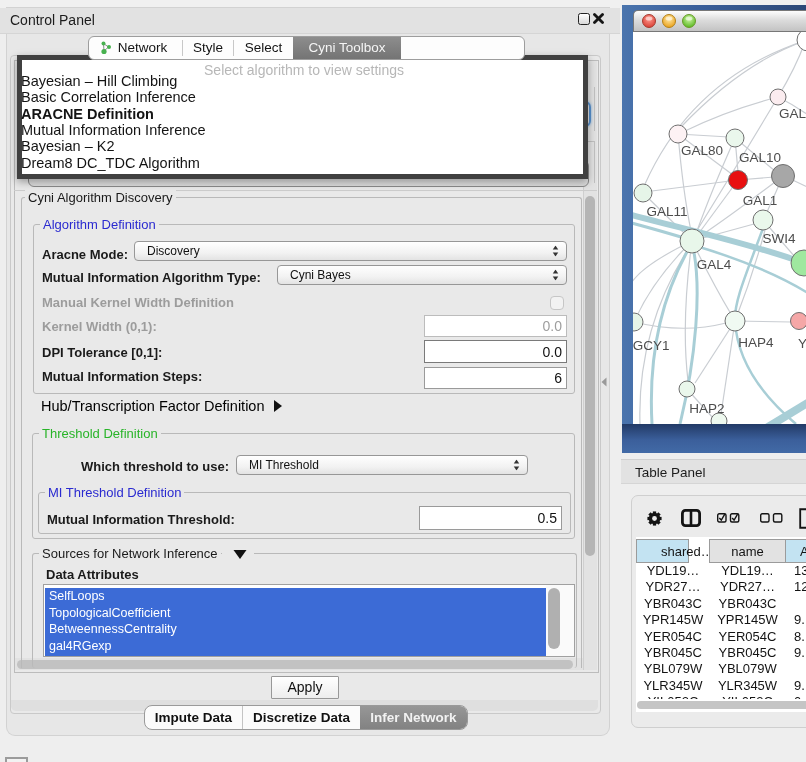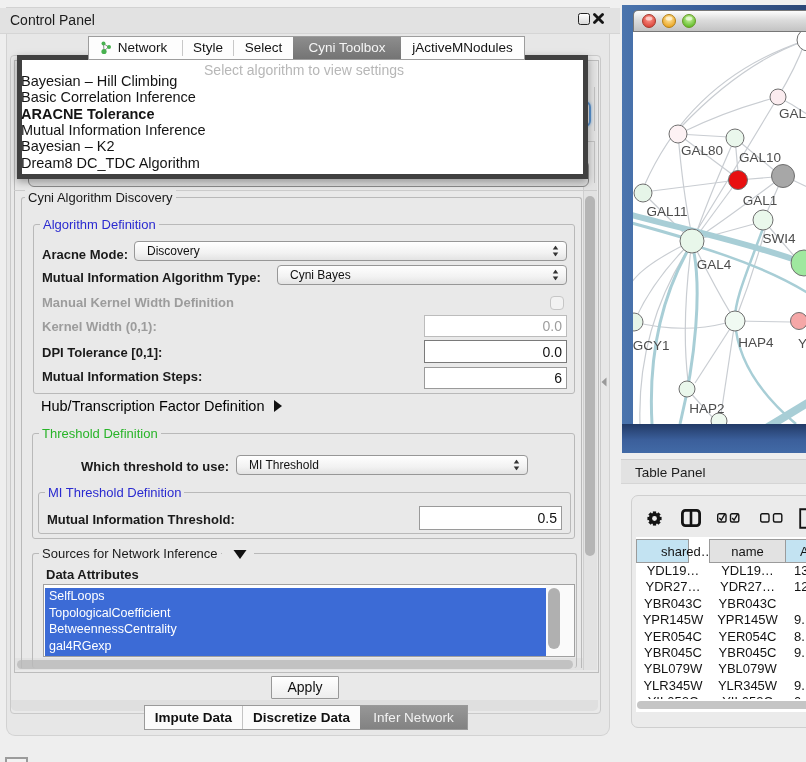--- a/index.html
+++ b/index.html
@@ -119,50 +119,49 @@
 
 <div class="a" style="left:43px;top:584px;width:530px;height:71px;background:#ffffff;border:1px solid #a0a0a0;overflow:hidden">
   <div style="position:absolute;left:1px;top:3px;width:501px;height:70px;background:#3c6bd6;color:#ffffff;font-size:12.5px;line-height:16.7px;padding-left:4px;box-sizing:border-box">SelfLoops<br>TopologicalCoefficient<br>BetweennessCentrality<br>gal4RGexp</div>
   <div style="position:absolute;left:502px;top:0;width:28px;height:73px;background:#fafafa"></div>
   <div style="position:absolute;left:504px;top:3px;width:12px;height:61px;background:#b0b0b0;border-radius:6px"></div>
 </div>
 <div class="a" style="left:11px;top:700px;width:587px;height:11px;background:#dfdfdf;border-radius:0 0 5px 5px"></div>
 
 <div class="a" style="left:271px;top:676px;width:66px;height:21px;background:linear-gradient(#ffffff,#ededed);border:1px solid #989898;border-radius:1px;font-size:14px;color:#111;text-align:center;line-height:21px">Apply</div>
 
-<div class="a" style="left:144px;top:705px;width:322px;height:23px;background:#fbfbfb;border:1px solid #9a9a9a;border-radius:0;overflow:hidden;font-size:13.5px;font-weight:bold;color:#111">
+<div class="a" style="left:144px;top:705px;width:322px;height:23px;background:#fbfbfb;border:1px solid #9a9a9a;border-radius:8px;overflow:hidden;font-size:13.5px;font-weight:bold;color:#111">
   <div style="position:absolute;left:0;top:0;width:97px;height:23px;text-align:center;line-height:23px">Impute Data</div>
   <div style="position:absolute;left:97px;top:0;width:1px;height:23px;background:#c4c4c4"></div>
   <div style="position:absolute;left:98px;top:0;width:117px;height:23px;text-align:center;line-height:23px">Discretize Data</div>
-  <div style="position:absolute;left:215px;top:0;width:107px;height:23px;background:linear-gradient(#979797,#828282);color:#f2f2f2;font-weight:normal;text-align:center;line-height:23px">Infer Network</div>
+  <div style="position:absolute;left:215px;top:0;width:107px;height:23px;background:linear-gradient(#979797,#828282);color:#f2f2f2;font-weight:bold;text-align:center;line-height:23px">Infer Network</div>
 </div>
 
 <div class="a" style="left:17px;top:55px;width:561px;height:114px;background:#ffffff;border:5px solid #404040;box-shadow:0 3px 8px rgba(0,0,0,0.35);font-size:14px;color:#141414">
   <div style="position:absolute;left:282px;top:1.5px;transform:translateX(-50%);color:#b7b7b7;font-size:14px;white-space:nowrap">Select algorithm to view settings</div>
-  <div style="position:absolute;left:-1px;top:13px;line-height:16.35px;font-size:14.5px;white-space:nowrap">Bayesian – Hill Climbing<br>Basic Correlation Inference<br><b>ARACNE Tolerance</b><br>Mutual Information Inference<br>Bayesian – K2<br>Dream8 DC_TDC Algorithm</div>
-</div>
-
-<div class="a" style="left:88px;top:36px;width:435px;height:22px;background:#fdfdfd;border:1px solid #9d9d9d;border-radius:0;overflow:hidden;font-size:13.5px;color:#141414">
+  <div style="position:absolute;left:-1px;top:13px;line-height:16.35px;font-size:14.5px;white-space:nowrap">Bayesian – Hill Climbing<br>Basic Correlation Inference<br><b>ARACNE Definition</b><br>Mutual Information Inference<br>Bayesian – K2<br>Dream8 DC_TDC Algorithm</div>
+</div>
+
+<div class="a" style="left:88px;top:36px;width:435px;height:22px;background:#fdfdfd;border:1px solid #9d9d9d;border-radius:6px;overflow:hidden;font-size:13.5px;color:#141414">
   <div style="position:absolute;left:0;top:0;width:93px;height:22px;line-height:22px;text-align:center;padding-left:14px;box-sizing:border-box">Network</div>
   <svg style="position:absolute;left:11px;top:4px" width="13" height="14" viewBox="0 0 13 14">
       <g stroke="#8a8a8a" stroke-width="1">
         <line x1="3.5" y1="2.5" x2="8.5" y2="6"></line>
         <line x1="3.5" y1="2.5" x2="4" y2="10"></line>
         <line x1="8.5" y1="6" x2="4" y2="10"></line>
       </g>
       <circle cx="3.5" cy="2.5" r="2" fill="#47b14f"></circle>
       <circle cx="9" cy="6" r="2" fill="#47b14f"></circle>
       <circle cx="4" cy="10.5" r="2.6" fill="#47b14f"></circle>
     </svg>
   <div style="position:absolute;left:93px;top:3px;width:1px;height:16px;background:#c8c8c8"></div>
   <div style="position:absolute;left:94px;top:0;width:50px;height:22px;line-height:22px;text-align:center">Style</div>
   <div style="position:absolute;left:144px;top:3px;width:1px;height:16px;background:#c8c8c8"></div>
   <div style="position:absolute;left:145px;top:0;width:59px;height:22px;line-height:22px;text-align:center">Select</div>
   <div style="position:absolute;left:204px;top:0;width:108px;height:22px;line-height:22px;text-align:center;background:linear-gradient(#8d8d8d,#747474);color:#f5f5f5">Cyni Toolbox</div>
-  <div style="position:absolute;left:312px;top:0;width:123px;height:22px;line-height:22px;text-align:center">jActiveMNodules</div>
 </div>
 <svg class="a" style="left:601px;top:377px" width="6" height="10" viewBox="0 0 6 10">
     <path d="M5.5 0.5 L0.5 5 L5.5 9.5 Z" fill="#9a9a9a"></path>
   </svg>
 
 <div class="a" style="left:5px;top:757px;width:19px;height:10px;background:#f2f2f2;border:2px solid #9b9b9b"></div>
 
 <div class="a" style="left:622px;top:5px;width:184px;height:448px;background:linear-gradient(90deg,#4a74ad,#3a5f9b 40%,#2c4877)"></div>
 <div class="a" style="left:622px;top:424px;width:184px;height:29px;background:linear-gradient(#223a66,#3b5f9b 55%,#426aa6)"></div>
 

